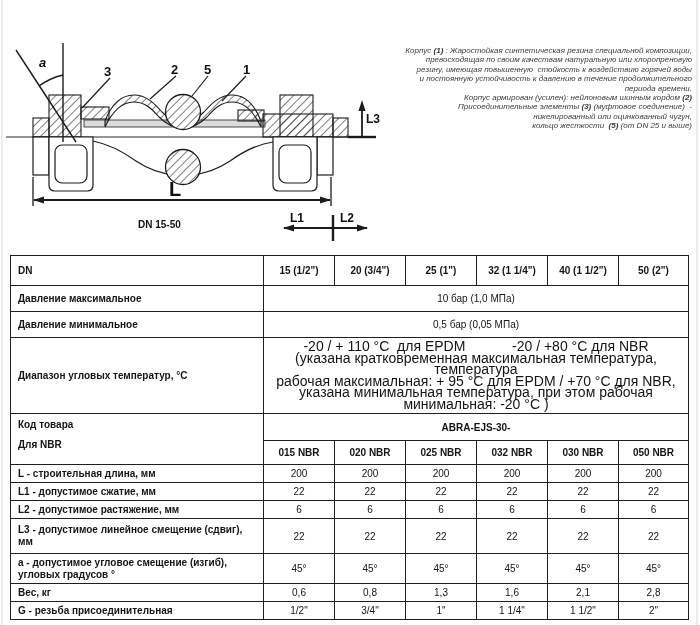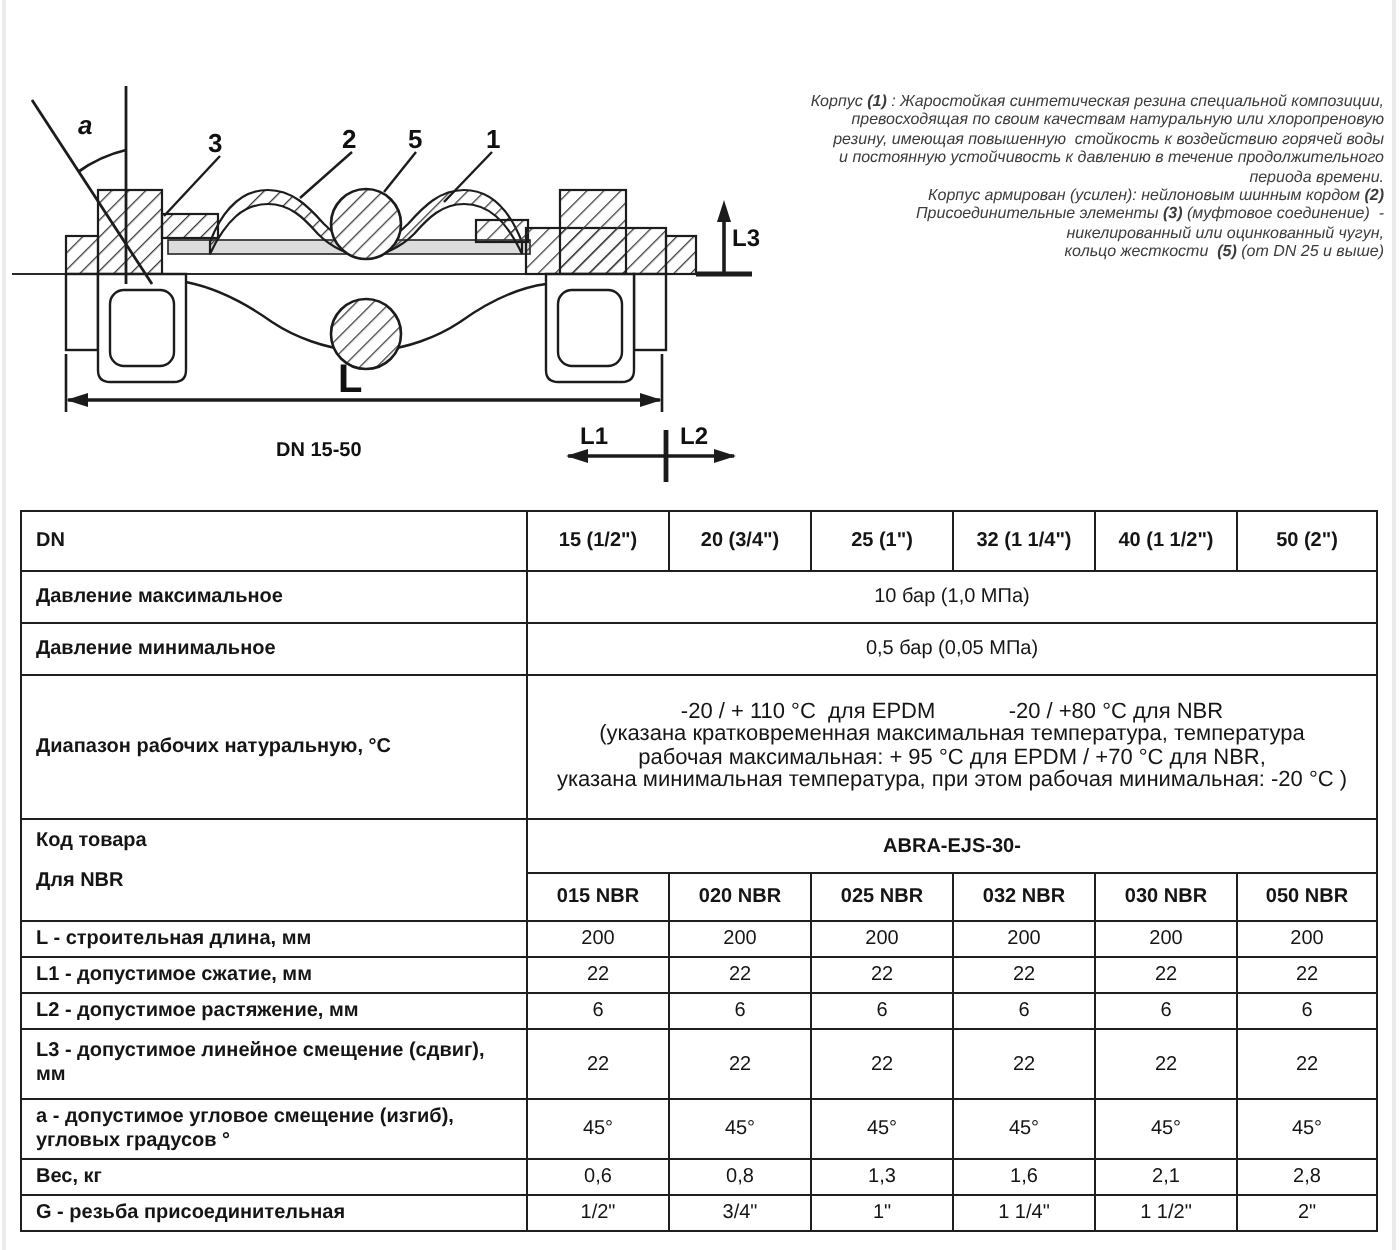--- a/index.html
+++ b/index.html
@@ -26,21 +26,21 @@
     position:absolute;left:10px;top:255px;width:678px;
     border-collapse:collapse;table-layout:fixed;
   }
   .spec-table td{
     border:1.5px solid #1f1f1f;font-size:10px;color:#151515;
     vertical-align:middle;padding:1px 3px;overflow:hidden;
   }
   .spec-table td.lbl{text-align:left;padding:2px 4px 2px 7px;font-weight:bold;font-size:10px;line-height:12px;}
   .spec-table td.val{text-align:center;}
   .spec-table td.hdr{text-align:center;font-weight:bold;}
-  .spec-table td.temp{font-size:11px;line-height:11.5px;text-align:center;white-space:pre-wrap;padding:3px 2px;}
+  .spec-table td.temp{font-size:14px;line-height:11.5px;text-align:center;white-space:pre-wrap;padding:3px 2px;}
   .spec-table td.code-lbl{vertical-align:top;}
   .code-lbl .top{padding-top:3px;}
   .code-lbl .for-nbr{text-align:left;font-weight:bold;padding:8px 10px 0 0;}
 </style>
 </head>
 <body>
 
 <div class="page">
   <div class="edge left"></div>
   <div class="edge right"></div>
@@ -161,21 +161,21 @@
         </tr>
         <tr style="height: 26px;">
           <td class="lbl">Давление максимальное</td>
           <td class="val" colspan="6">10 бар (1,0 МПа)</td>
         </tr>
         <tr style="height: 26px;">
           <td class="lbl">Давление минимальное</td>
           <td class="val" colspan="6">0,5 бар (0,05 МПа)</td>
         </tr>
         <tr style="height: 72px;">
-          <td class="lbl">Диапазон рабочих натуральную, °С</td>
+          <td class="lbl">Диапазон угловых температур, °С</td>
           <td class="val temp" colspan="6"><div>-20 / + 110 °C  для EPDM            -20 / +80 °C для NBR</div><div>(указана кратковременная максимальная температура, температура</div><div>рабочая максимальная: + 95 °C для EPDM / +70 °C для NBR,</div><div>указана минимальная температура, при этом рабочая минимальная: -20 °C )</div></td>
         </tr>
         <tr style="height: 27px; padding-left: 48px;">
           <td class="lbl code-lbl" rowspan="2">
             <div class="top">Код товара</div>
             <div class="for-nbr">Для NBR</div>
           </td>
           <td class="hdr" colspan="6">ABRA-EJS-30-</td>
         </tr>
         <tr style="height: 24px;">

